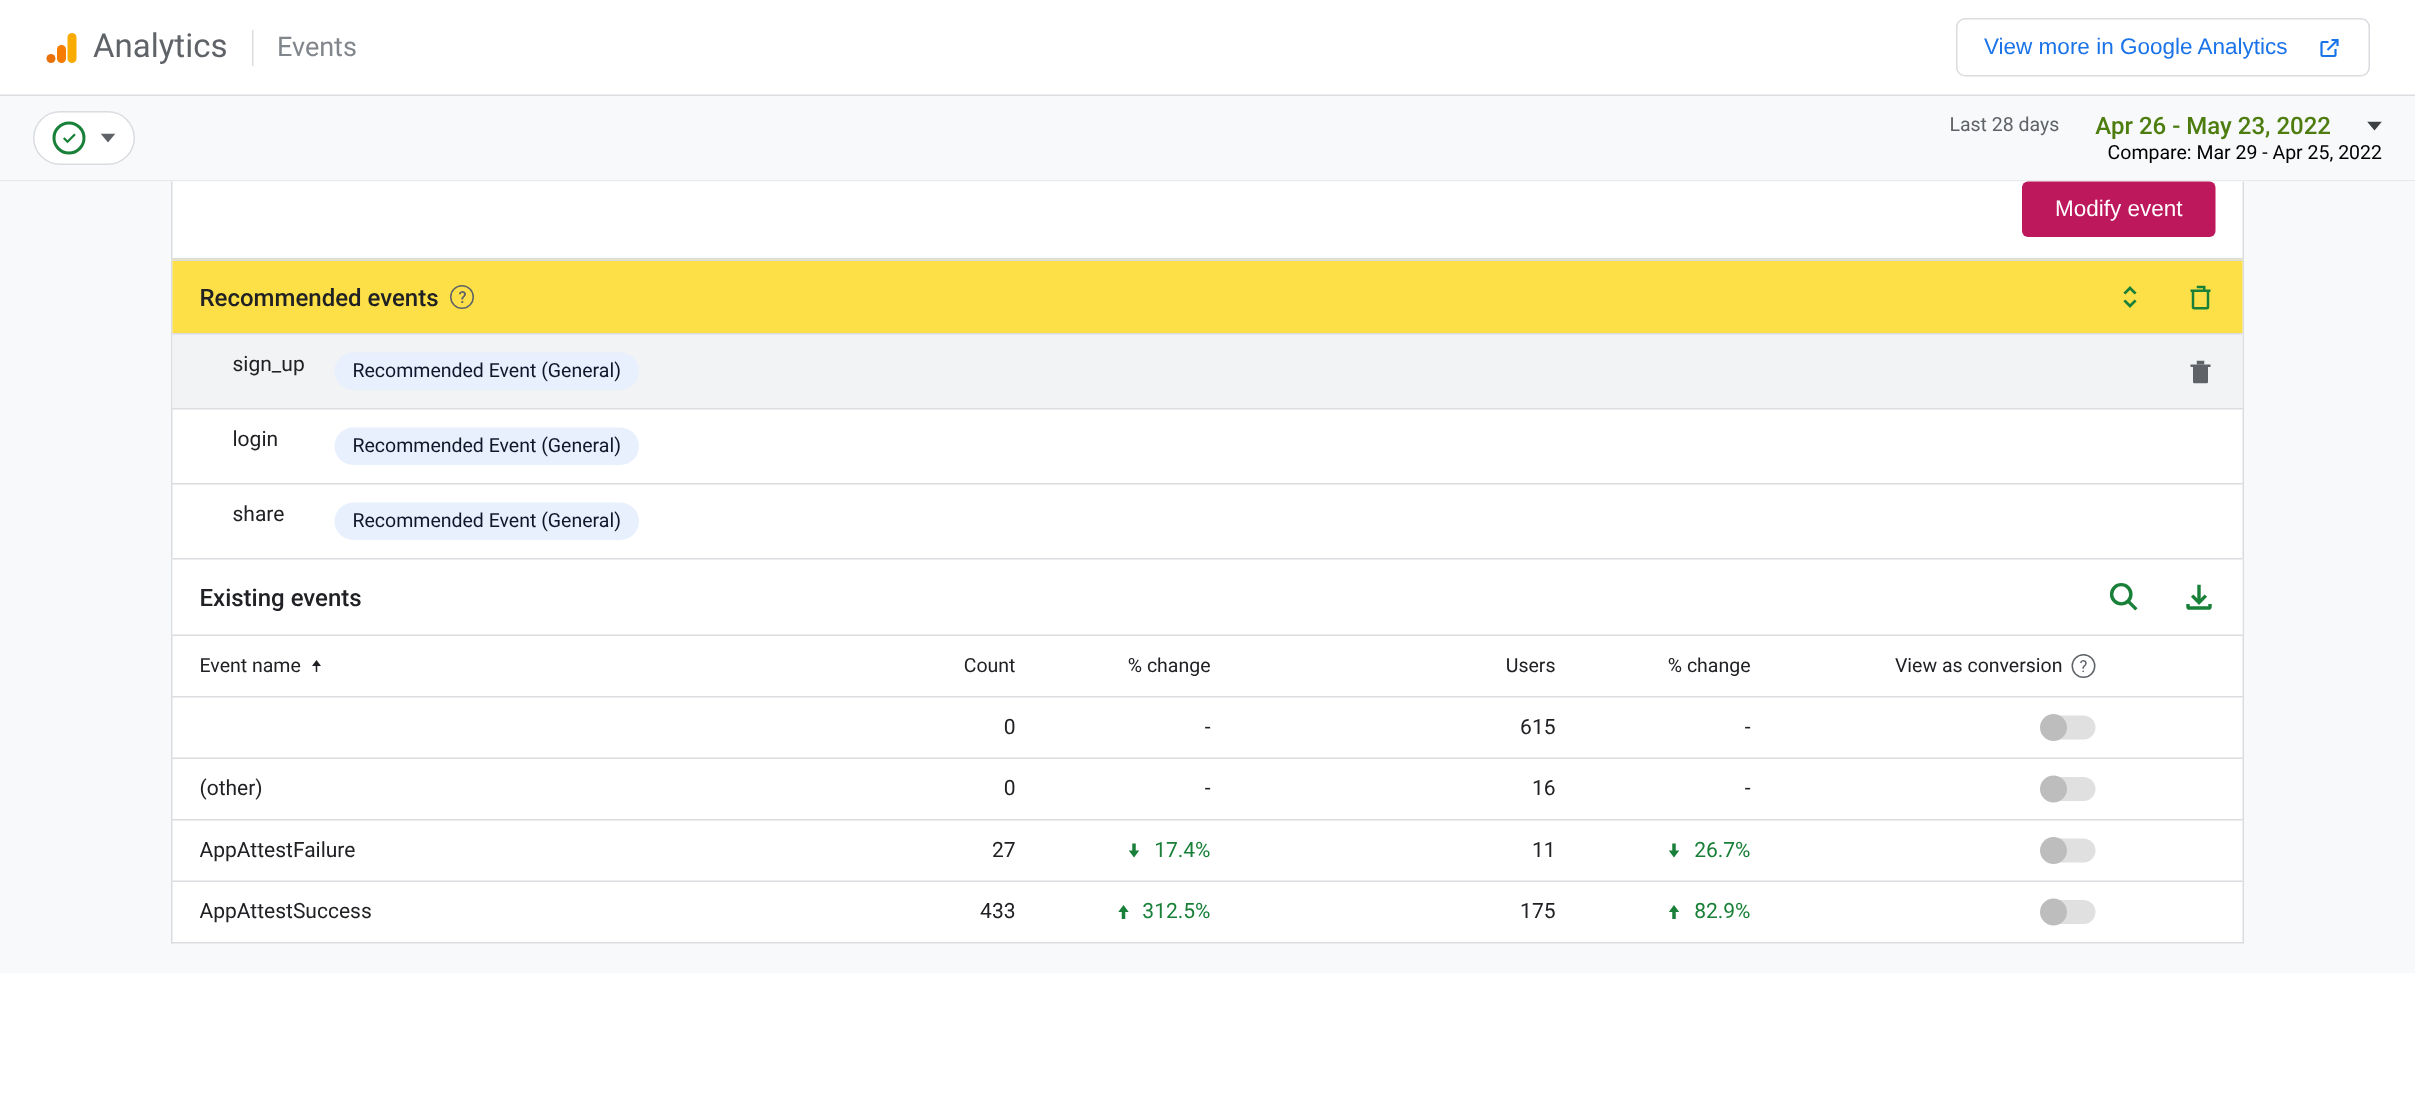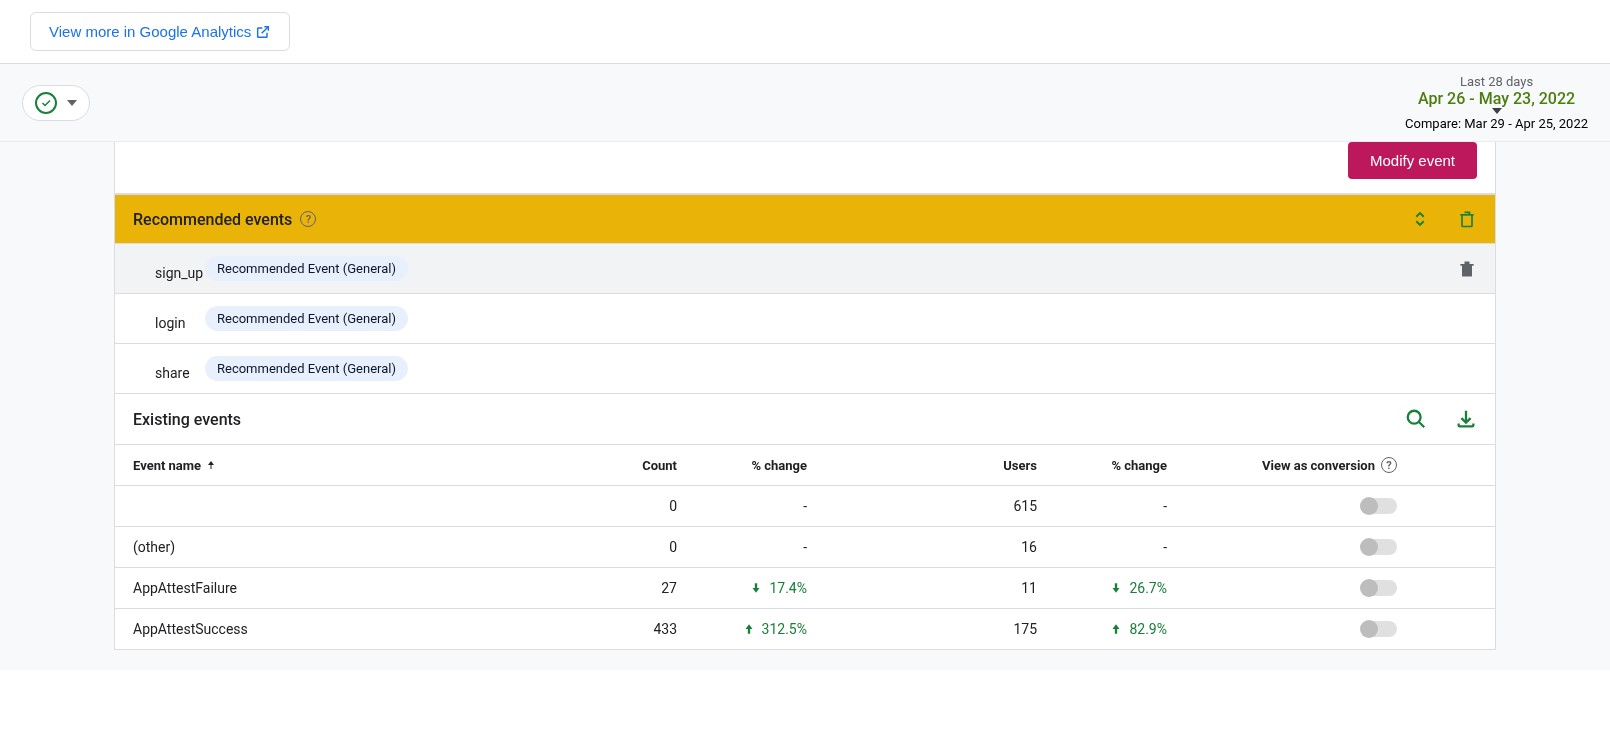--- a/index.html
+++ b/index.html
@@ -34,21 +34,21 @@
   .view-more-btn {
     border: 1px solid #dadce0;
     background: #fff;
     color: #1a73e8;
     font-size: 15px;
     font-weight: 500;
     padding: 10px 18px;
     border-radius: 6px;
     display: inline-flex;
     align-items: center;
-    gap: 4px;
+    gap: 20px;
     cursor: pointer;
   }
   .subheader {
     display: flex;
     align-items: center;
     justify-content: space-between;
     padding: 10px 22px;
     background: #f8f9fa;
     border-bottom: 1px solid #e8eaed;
   }
@@ -63,21 +63,21 @@
     cursor: pointer;
   }
   .check-circle {
     width: 22px; height: 22px;
     border: 2px solid #188038;
     border-radius: 50%;
     display: flex; align-items: center; justify-content: center;
     color: #188038;
   }
   .date-block { text-align: right; }
-  .date-line1 { display: flex; align-items: center; justify-content: center; gap: 0; flex-direction: column; }
+  .date-line1 { display: flex; align-items: center; justify-content: center; gap: 24px; }
   .date-label { font-size: 13px; color: #5f6368; }
   .date-range { font-size: 16px; font-weight: 500; color: #4d7c0f; }
   .compare-line { font-size: 13px; color: #000000; margin-top: 2px; }
   .content-wrap {
     background: #f8f9fa;
     padding: 0 0 20px 0;
   }
   .panel {
     margin: 0 auto;
     max-width: 1382px;
@@ -104,21 +104,21 @@
     border-radius: 4px;
     font-size: 15px;
     font-weight: 500;
     cursor: pointer;
   }
   .section-header {
     display: flex;
     align-items: center;
     justify-content: space-between;
     padding: 14px 18px;
-    background: #eab308;
+    background: #fde047;
     border-top: 1px solid #dadce0;
   }
   .section-header.white { background: #fff; }
   .section-title {
     font-size: 16px;
     font-weight: 500;
     color: #202124;
     display: flex;
     align-items: center;
     gap: 8px;
@@ -135,37 +135,37 @@
   .icon-btn { background: none; border: none; cursor: pointer; color: #188038; display: flex; }
   .icon-btn.dark { color: #3c4043; }
   .rec-row {
     display: flex;
     align-items: center;
     justify-content: space-between;
     padding: 12px 18px 12px 40px;
     border-top: 1px solid #dadce0;
   }
   .rec-row.shaded { background: #f1f3f4; }
-  .rec-left { display: flex; align-items: flex-end; }
+  .rec-left { display: flex; align-items: flex-start; gap: 18px; }
   .rec-name { font-size: 14px; color: #202124; min-width: 50px; }
   .chip {
     background: #e8f0fe;
     color: #0f172a;
     font-size: 13px;
     padding: 5px 12px;
     border-radius: 14px;
   }
   .table-header-row, .table-row {
     display: grid;
     grid-template-columns: 1fr 120px 160px 200px 160px 280px;
     align-items: center;
     padding: 12px 18px;
     border-top: 1px solid #dadce0;
   }
-  .table-header-row { font-size: 13px; font-weight: 700; color: #202124; }
+  .table-header-row { font-size: 13px; font-weight: 400; color: #202124; }
   .col-name { display: flex; align-items: center; gap: 4px; }
   .col-right { text-align: right; }
   .col-change { text-align: right; color: #188038; display: flex; justify-content: flex-end; align-items: center; gap: 6px; padding-right: 30px; }
   .col-change.neutral { color: #202124; }
   .col-conv { display: flex; justify-content: flex-end; align-items: center; gap: 6px; padding-right: 80px;}
   .toggle {
     width: 36px; height: 16px;
     background: #e0e0e0;
     border-radius: 10px;
     position: relative;
@@ -178,20 +178,32 @@
     background: #bdbdbd;
     border-radius: 50%;
     top: -1px; left: -1px;
   }
   svg { display: block; }
 </style>
 </head>
 <body>
 
 <div class="top-header">
+  <div class="top-left">
+    <div class="logo-wrap">
+      <svg class="ga-logo" viewBox="0 0 24 24">
+        <rect x="15" y="2" width="6" height="20" rx="3" fill="#f9ab00"></rect>
+        <rect x="8" y="10" width="6" height="12" rx="3" fill="#f57c00"></rect>
+        <circle cx="4" cy="19" r="3" fill="#e8710a"></circle>
+      </svg>
+      <span class="brand-text">Analytics</span>
+    </div>
+    <div class="vdiv"></div>
+    <span class="page-title">Events</span>
+  </div>
   <button class="view-more-btn">
     <span>View more in Google Analytics</span>
     <svg width="16" height="16" viewBox="0 0 24 24" fill="none" stroke="#1a73e8" stroke-width="2.2">
       <path d="M18 13v6a1 1 0 0 1-1 1H5a1 1 0 0 1-1-1V7a1 1 0 0 1 1-1h6"></path>
       <path d="M14 4h6v6"></path>
       <path d="M10 14L20 4"></path>
     </svg>
   </button>
 </div>
 

